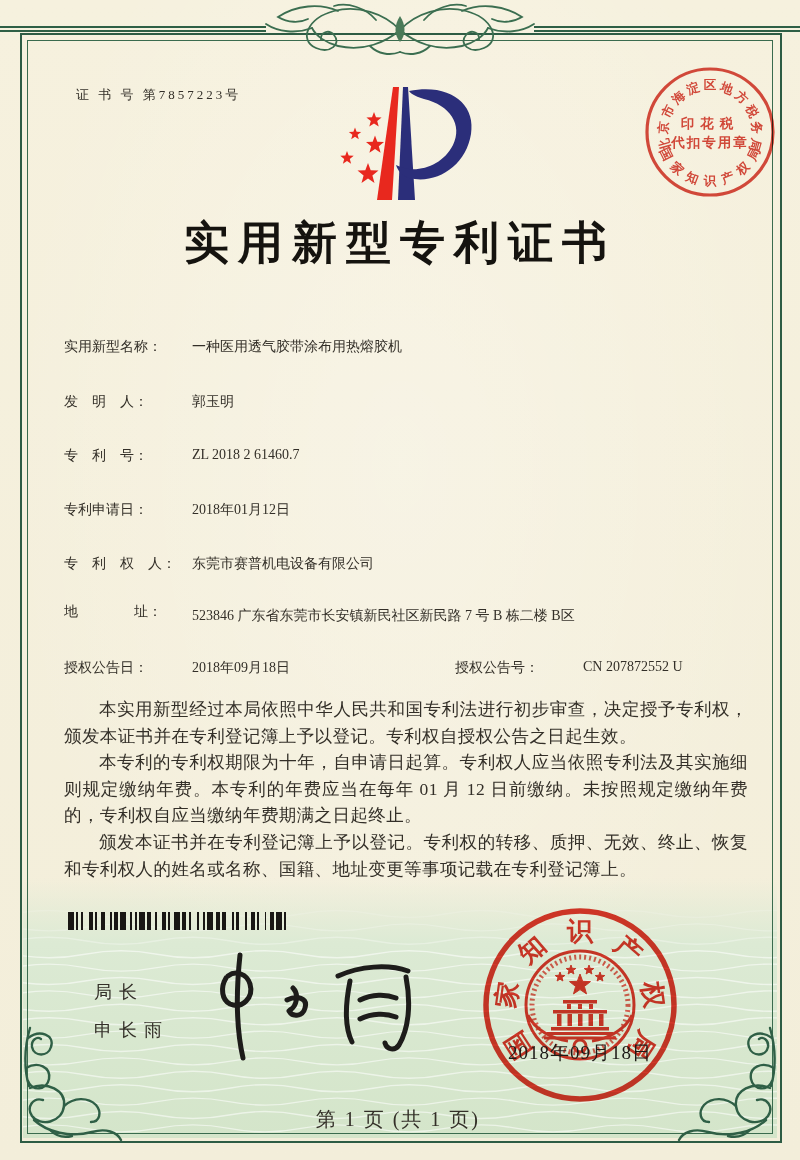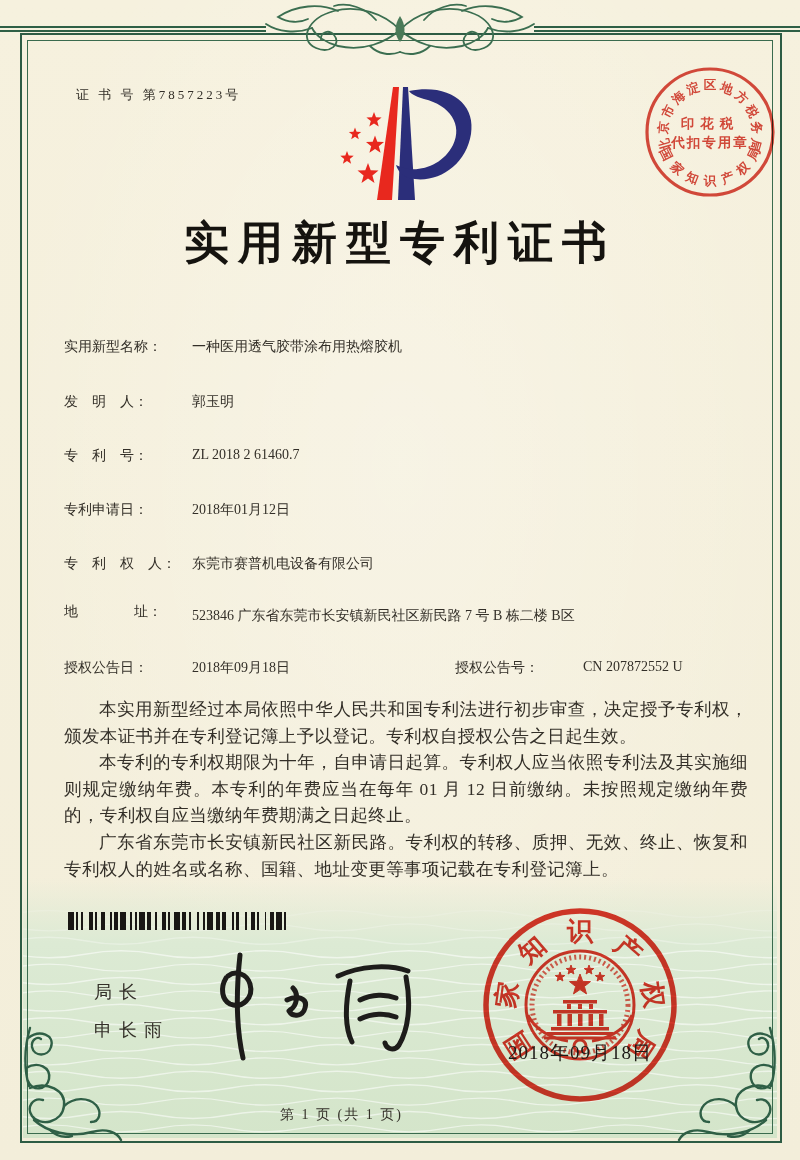--- a/index.html
+++ b/index.html
@@ -43,21 +43,21 @@
   #barcode div{height:100%;}
   
   .signer-title{left:94px;top:980px;font-size:18px;letter-spacing:7px;z-index:4;text-align:right;}
   .signer-name{left:94px;top:1018px;font-size:18px;letter-spacing:7px;z-index:4;}
   #signature{left:200px;top:948px;width:238px;height:118px;z-index:4;}
   
   #seal{left:478px;top:903px;width:204px;height:204px;z-index:5;mix-blend-mode:multiply;opacity:.93;}
   .seal-date{left:488px;top:1040px;width:184px;text-align:center;font-size:19px;letter-spacing:1px;
              color:#1c1a17;z-index:6;}
   
-  .footer{left:280px;top:1106px;width:200px;text-align:left;font-size:14px;letter-spacing:2px;z-index:4;}
+  .footer{left:280px;top:1106px;width:200px;text-align:right;font-size:20px;letter-spacing:2px;z-index:4;}
 </style>
 </head>
 <body>
 
 <svg id="waves" class="abs" viewBox="0 0 754 260">
     <defs>
       <linearGradient id="gg" x1="0" y1="0" x2="0" y2="1">
         <stop offset="0" stop-color="#dcead4" stop-opacity="0"></stop>
         <stop offset="0.25" stop-color="#dcead4" stop-opacity="1"></stop>
         <stop offset="1" stop-color="#d4e5ca" stop-opacity="1"></stop>
@@ -210,21 +210,21 @@
 <div class="abs row" style="top:659px">
   <span class="flabel">授权公告日：</span>
   <span class="fvalue">2018年09月18日</span>
   <span class="pair2-label">授权公告号：</span>
   <span class="pair2-value">CN 207872552 U</span>
 </div>
 
 <div class="abs paras">
   <p>本实用新型经过本局依照中华人民共和国专利法进行初步审查，决定授予专利权，颁发本证书并在专利登记簿上予以登记。专利权自授权公告之日起生效。</p>
   <p>本专利的专利权期限为十年，自申请日起算。专利权人应当依照专利法及其实施细则规定缴纳年费。本专利的年费应当在每年 01 月 12 日前缴纳。未按照规定缴纳年费的，专利权自应当缴纳年费期满之日起终止。</p>
-  <p>广东省东莞市长安镇新民社区新民路。专利权的转移、质押、无效、终止、恢复和专利权人的姓名或名称、国籍、地址变更等事项记载在专利登记簿上。</p>
+  <p>颁发本证书并在专利登记簿上予以登记。专利权的转移、质押、无效、终止、恢复和专利权人的姓名或名称、国籍、地址变更等事项记载在专利登记簿上。</p>
 </div>
 
 <div id="barcode" class="abs">
     <div style="width: 5.7913px; background: rgb(25, 23, 20);"></div>
     <div style="width: 1.93043px; background: transparent;"></div>
     <div style="width: 1.93043px; background: rgb(25, 23, 20);"></div>
     <div style="width: 3.86087px; background: transparent;"></div>
     <div style="width: 1.93043px; background: rgb(25, 23, 20);"></div>
     <div style="width: 5.7913px; background: transparent;"></div>
     <div style="width: 3.86087px; background: rgb(25, 23, 20);"></div>

